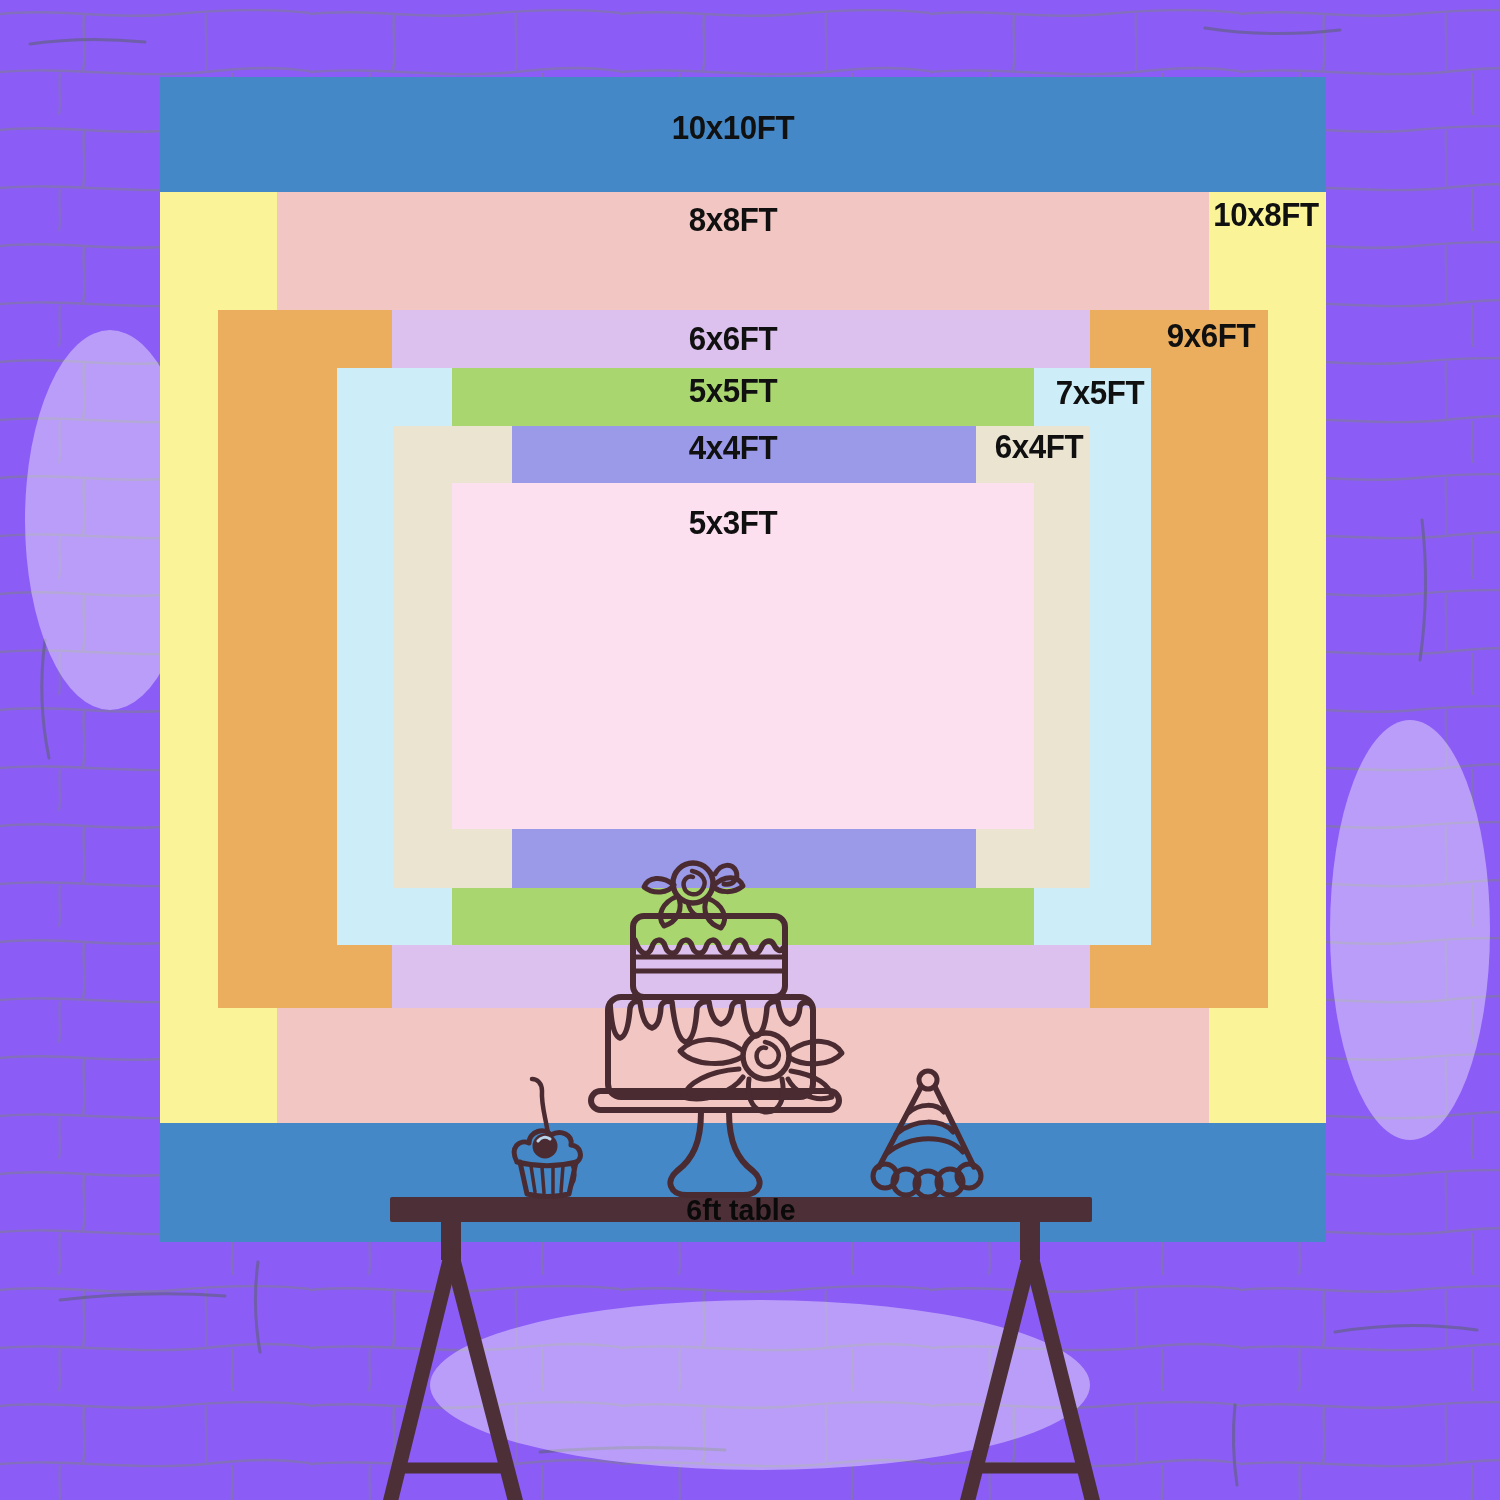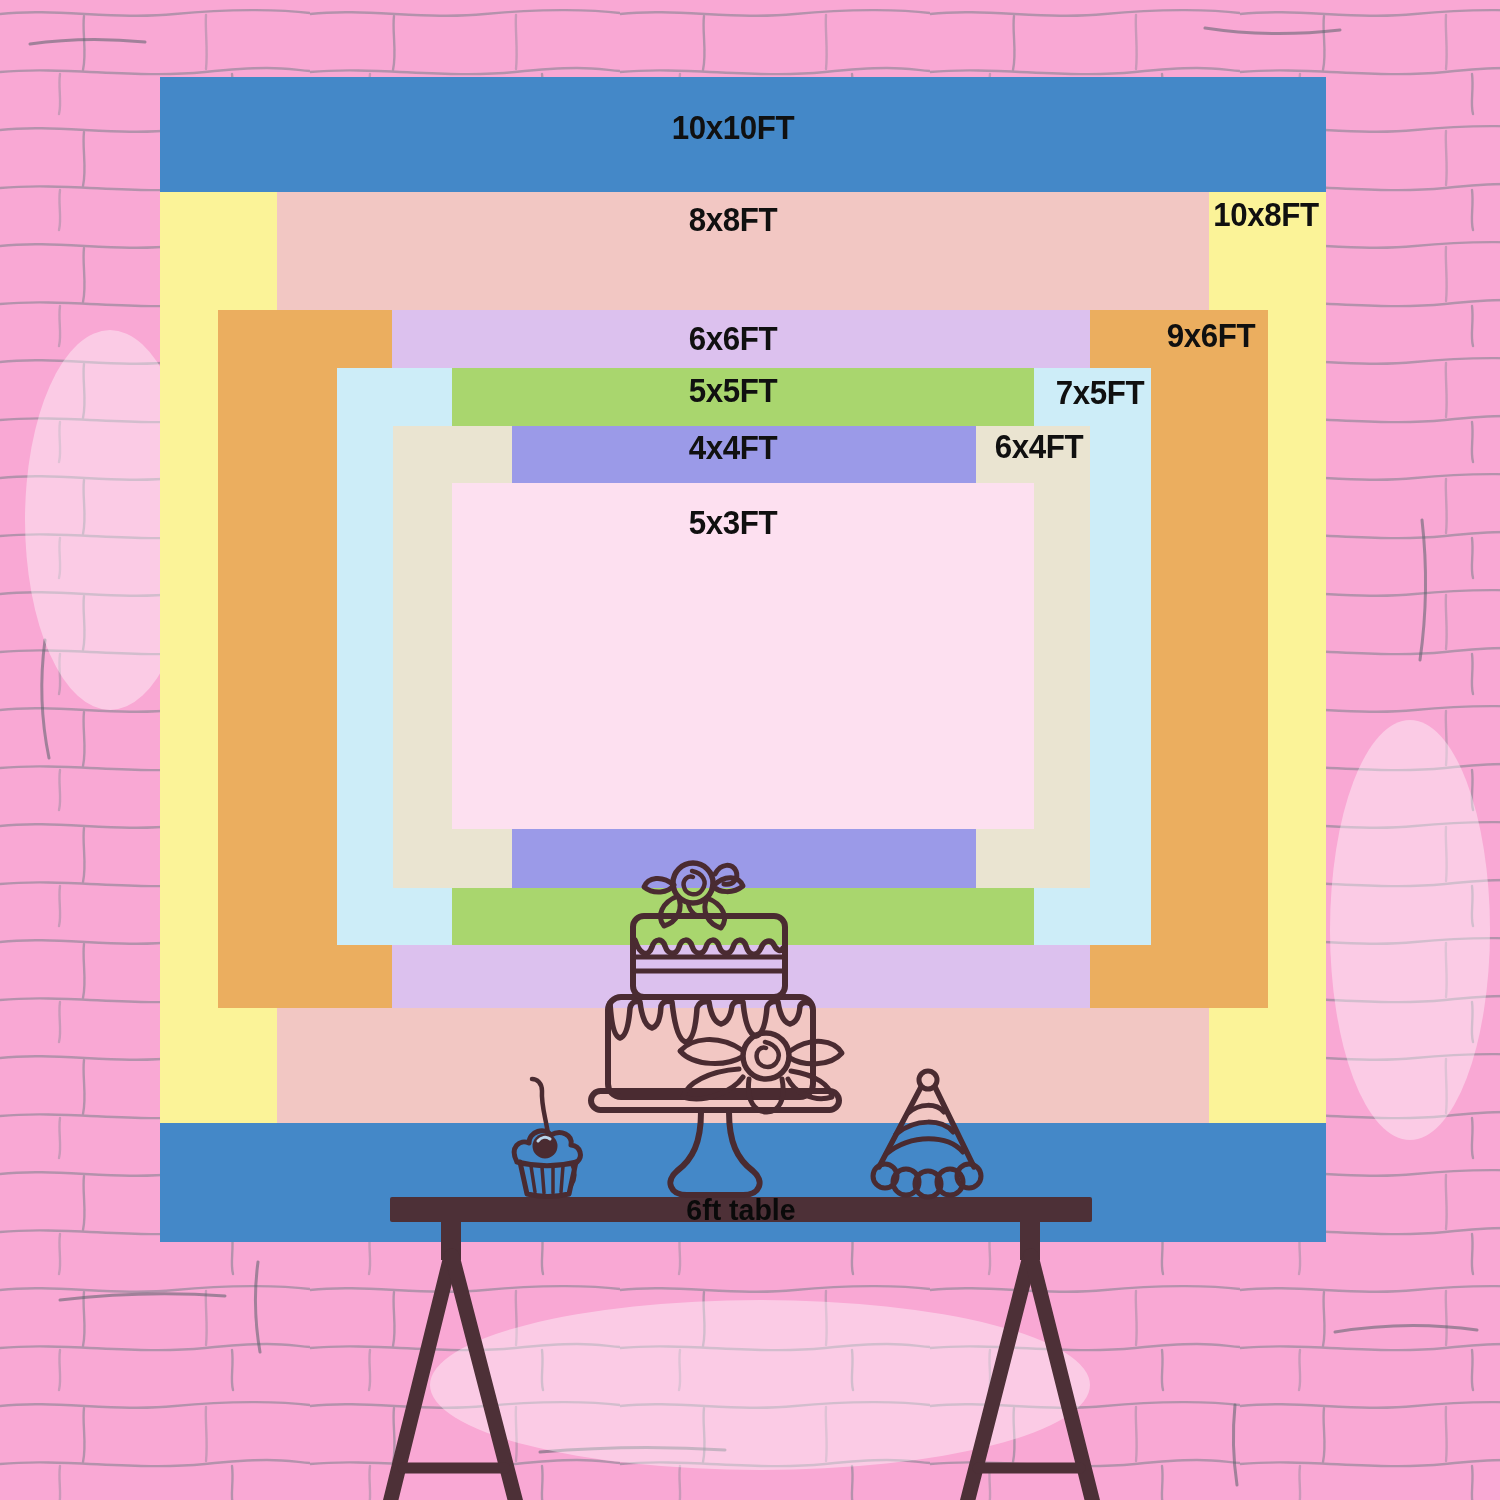--- a/index.html
+++ b/index.html
@@ -20,21 +20,21 @@
     z-index:6;
   }
   .art{z-index:5;}
   .wall{z-index:0;}
   .rects{z-index:1;}
   .labels{z-index:2;}
 </style>
 </head>
 <body>
 
-<div class="stage" style="background-color: #f9a8d4;">
+<div class="stage" style="background-color: #8b5cf6;">
 
   <svg class="layer wall" width="1500" height="1500" viewBox="0 0 1500 1500">
     <defs>
       <pattern id="brick" width="310" height="116" patternUnits="userSpaceOnUse">
         <g fill="none" stroke-width="2.4" stroke-linecap="round" opacity="0.55" style="stroke: rgb(123, 128, 138);">
           <path d="M0,14 C55,8 115,20 175,14 S285,10 310,13"></path>
           <path d="M0,72 C65,66 135,79 205,72 S285,69 310,71"></path>
           <path d="M84,16 C82,32 87,52 83,70"></path>
           <path d="M206,15 C205,30 208,50 206,69" opacity="0.7"></path>
           <path d="M232,74 C234,90 230,103 233,114"></path>

